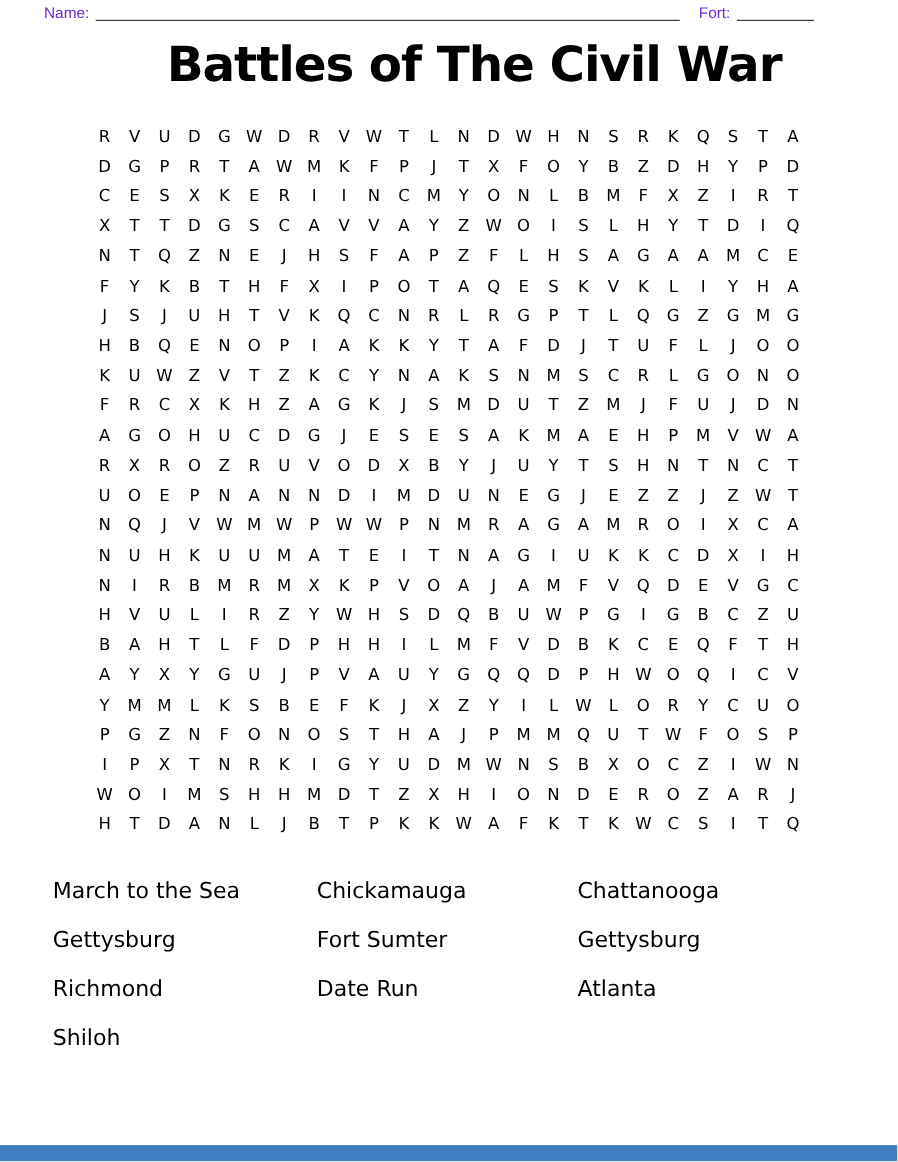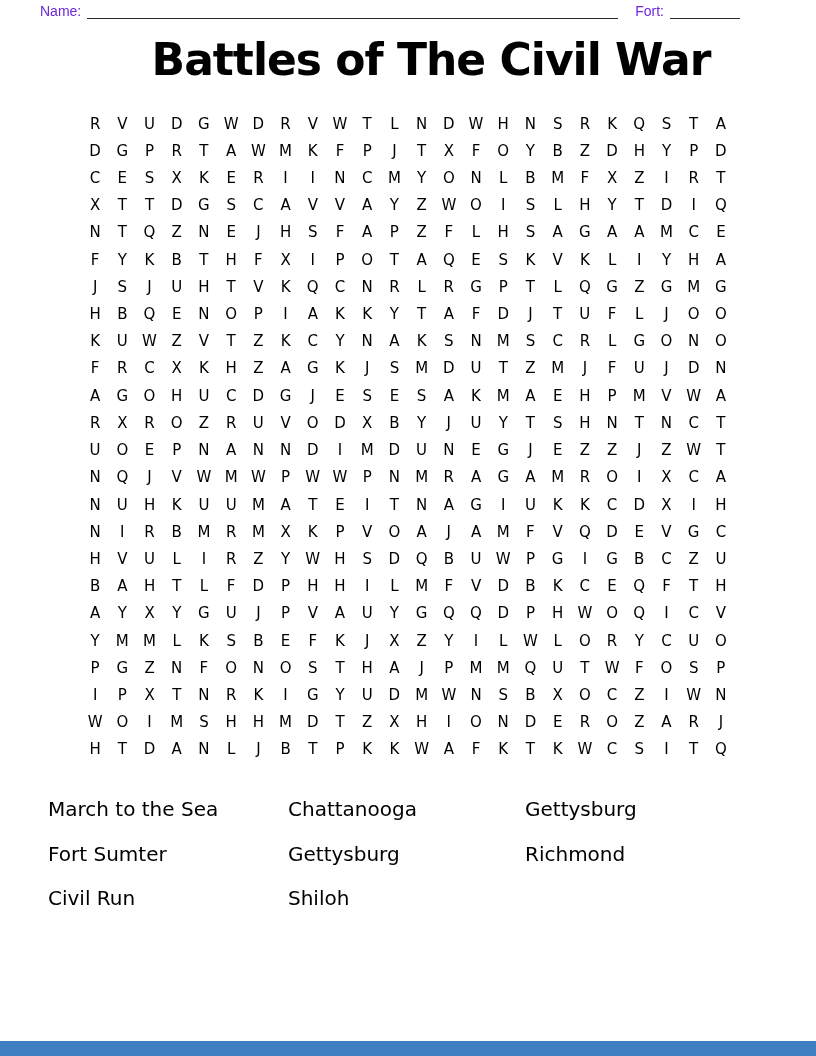--- a/index.html
+++ b/index.html
@@ -649,25 +649,27 @@
       <div class="cell">W</div>
       <div class="cell">C</div>
       <div class="cell">S</div>
       <div class="cell">I</div>
       <div class="cell">T</div>
       <div class="cell">Q</div>
     </div>
 
   <div class="word-bank">
       <div class="word-item">March to the Sea</div>
+      <div class="word-item">Chickamauga</div>
       <div class="word-item">Chattanooga</div>
       <div class="word-item">Gettysburg</div>
       <div class="word-item">Fort Sumter</div>
       <div class="word-item">Gettysburg</div>
       <div class="word-item">Richmond</div>
-      <div class="word-item">Civil Run</div>
+      <div class="word-item">Date Run</div>
+      <div class="word-item">Atlanta</div>
       <div class="word-item">Shiloh</div>
       <div class="word-item"></div>
     </div>
 
   <div class="footer-bar" style="background: rgb(63, 127, 193);"></div>
 
 </div>
 
 </body></html>

